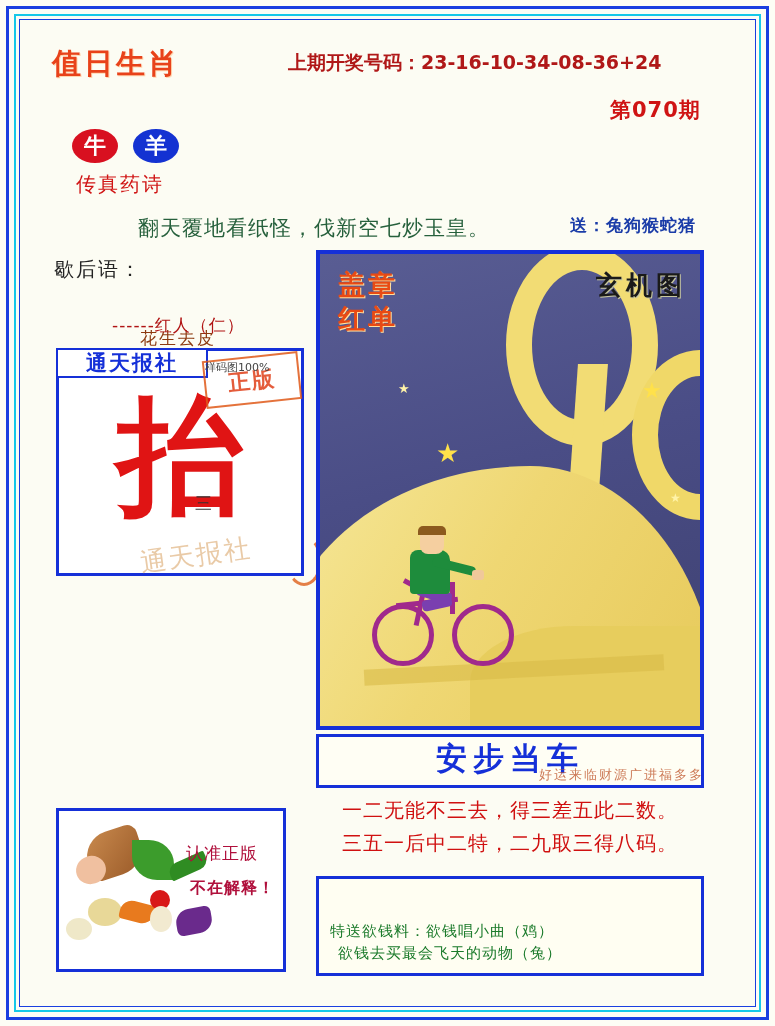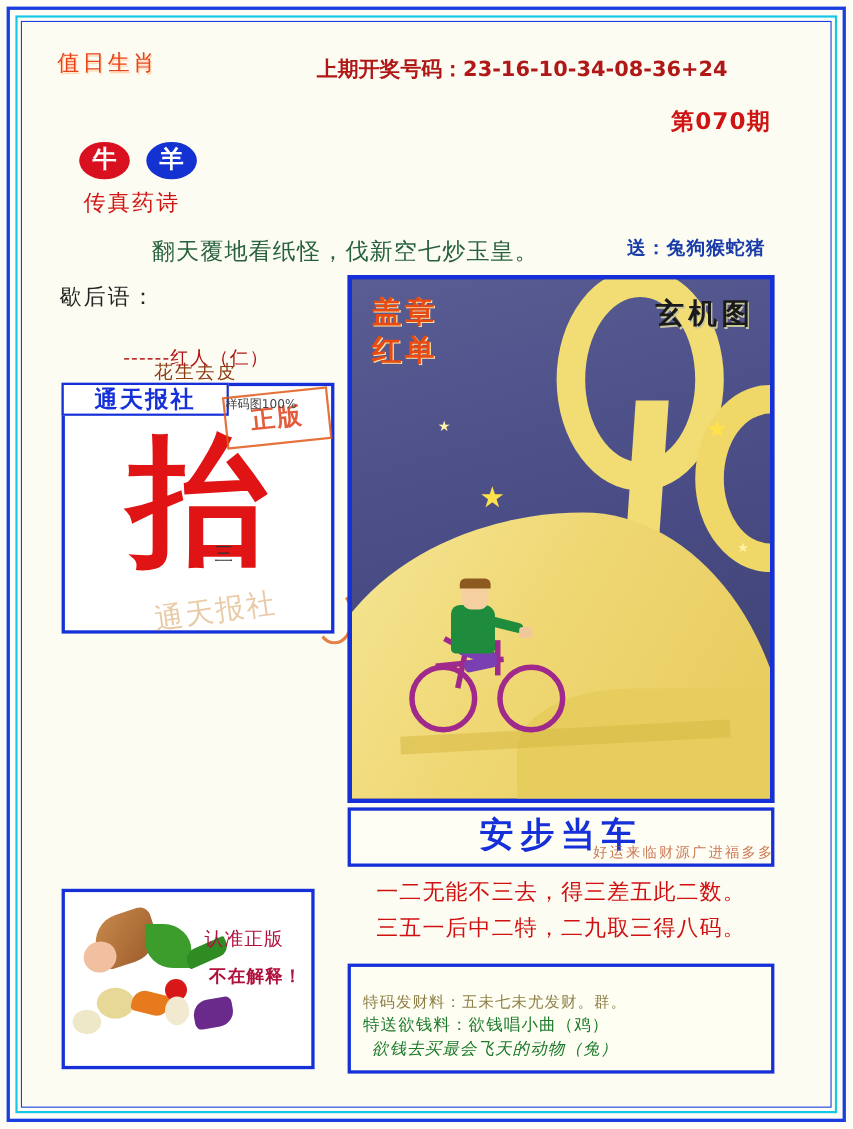--- a/index.html
+++ b/index.html
@@ -38,22 +38,22 @@
     width: 737px; height: 988px;
     border: 1px solid #1a3fe0;
     box-sizing: border-box;
     background: #fcfcf3;
   }
 
   
   .hdr-zhiri {
     position: absolute;
     left: 52px; top: 44px;
-    font-size: 20px;
-    font-weight: normal;
+    font-size: 29px;
+    font-weight: bold;
     color: #e8421a;
     letter-spacing: 3px;
     font-family: "DejaVu Sans", sans-serif;
     text-shadow: 1px 1px 0 #ffd7b0;
   }
   .hdr-last {
     position: absolute;
     left: 288px; top: 50px;
     font-size: 19px;
     font-weight: bold;
@@ -494,21 +494,20 @@
     letter-spacing: 1px;
     white-space: nowrap;
   }
   .ana-l3 {
     position: absolute;
     left: 338px; top: 944px;
     font-size: 15px;
     color: #1a7a2a;
     letter-spacing: 1px;
     white-space: nowrap;
-    font-style: italic;
   }
 
   
   .food-frame {
     position: absolute;
     left: 56px; top: 808px;
     width: 230px; height: 164px;
     border: 3px solid #1530d8;
     box-sizing: border-box;
     background: #ffffff;
@@ -673,21 +672,20 @@
   <div class="cap-frame"></div>
   <div class="cap-text">安步当车</div>
   <div class="cap-sub">好运来临财源广进福多多</div>
 
   <div class="verse-box">
     <div class="verse">一二无能不三去，得三差五此二数。</div>
     <div class="verse">三五一后中二特，二九取三得八码。</div>
   </div>
 
   <div class="ana-frame"></div>
-  <div class="ana-l1">特码发财料：五未七未尤发财。群。</div>
   <div class="ana-l2">特送欲钱料：欲钱唱小曲（鸡）</div>
   <div class="ana-l3">欲钱去买最会飞天的动物（兔）</div>
 
   <div class="food-frame"></div>
   <div class="veg v-ham"></div>
   <div class="veg v-ham-cut"></div>
   <div class="veg v-green"></div>
   <div class="veg v-leaf"></div>
   <div class="veg v-onion"></div>
   <div class="veg v-carrot"></div>

